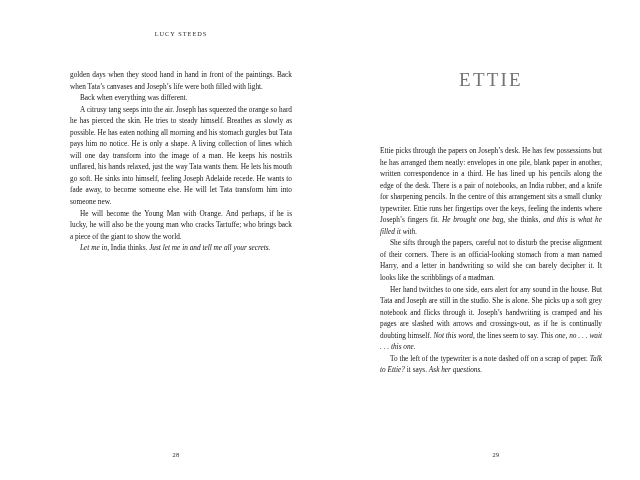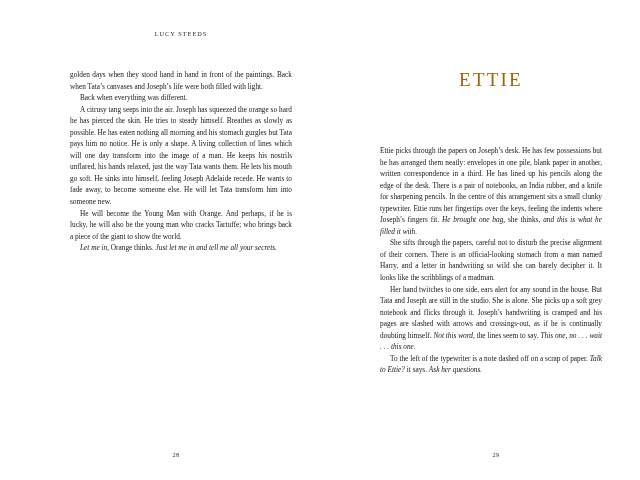--- a/index.html
+++ b/index.html
@@ -47,21 +47,21 @@
   .running-head-blank {
     height: 9px;
     margin-top: 4px;
     margin-bottom: 30px;
   }
   .chapter-title {
     text-align: center;
     font-size: 19px;
     letter-spacing: 2.2px;
     font-family: "Liberation Serif", serif;
-    color: #a16207;
+    color: #737373;
     margin: 14px 0 54px 0;
     font-weight: normal;
   }
   .body-text {
     font-size: 7.3px;
     line-height: 11.55px;
     text-align: justify;
     text-justify: inter-word;
     color: #161616;
     hyphens: auto;
@@ -97,21 +97,21 @@
 
 <div class="spread">
 
   <div class="page page-left">
     <div class="running-head">LUCY STEEDS</div>
     <div class="body-text left-col-wrap">
         <p><span>golden days when they stood hand in hand in front of the paint­ings. Back when Tata’s canvases and Joseph’s life were both filled with light.</span></p>
         <p class="indent"><span>Back when everything was different.</span></p>
         <p class="indent"><span>A citrusy tang seeps into the air. Joseph has squeezed the orange so hard he has pierced the skin. He tries to steady himself. Breathes as slowly as possible. He has eaten nothing all morning and his stomach gurgles but Tata pays him no notice. He is only a shape. A living collection of lines which will one day transform into the image of a man. He keeps his nostrils unflared, his hands relaxed, just the way Tata wants them. He lets his mouth go soft. He sinks into himself, feeling Joseph Adelaide recede. He wants to fade away, to become someone else. He will let Tata transform him into someone new.</span></p>
         <p class="indent"><span>He will become the Young Man with Orange. And perhaps, if he is lucky, he will also be the young man who cracks Tartuffe; who brings back a piece of the giant to show the world.</span></p>
-        <p class="indent"><em>Let me in,</em><span> Orange thinks. </span><em>Just let me in and tell me all your secrets.</em></p>
+        <p class="indent"><em>Let me in,</em><span> India thinks. </span><em>Just let me in and tell me all your secrets.</em></p>
       </div>
     <div class="folio">28</div>
   </div>
 
   <div class="page page-right">
     <div class="running-head-blank"></div>
     <h1 class="chapter-title">ETTIE</h1>
     <div class="body-text right-col-wrap">
         <p><span>Ettie picks through the papers on Joseph’s desk. He has few pos­sessions but he has arranged them neatly: envelopes in one pile, blank paper in another, written correspondence in a third. He has lined up his pencils along the edge of the desk. There is a pair of notebooks, an India rubber, and a knife for sharpening pencils. In the centre of this arrangement sits a small clunky typewriter. Ettie runs her fingertips over the keys, feeling the indents where Joseph’s fingers fit. </span><em>He brought one bag,</em><span> she thinks, </span><em>and this is what he filled it with.</em></p>
         <p class="indent"><span>She sifts through the papers, careful not to disturb the pre­cise alignment of their corners. There is an official-looking stomach from a man named Harry, and a letter in handwriting so wild she can barely decipher it. It looks like the scribblings of a madman.</span></p>

